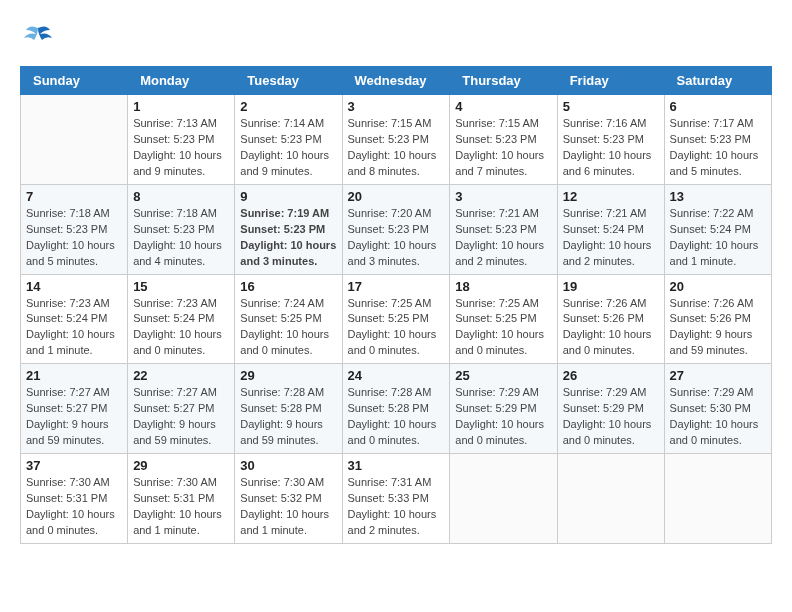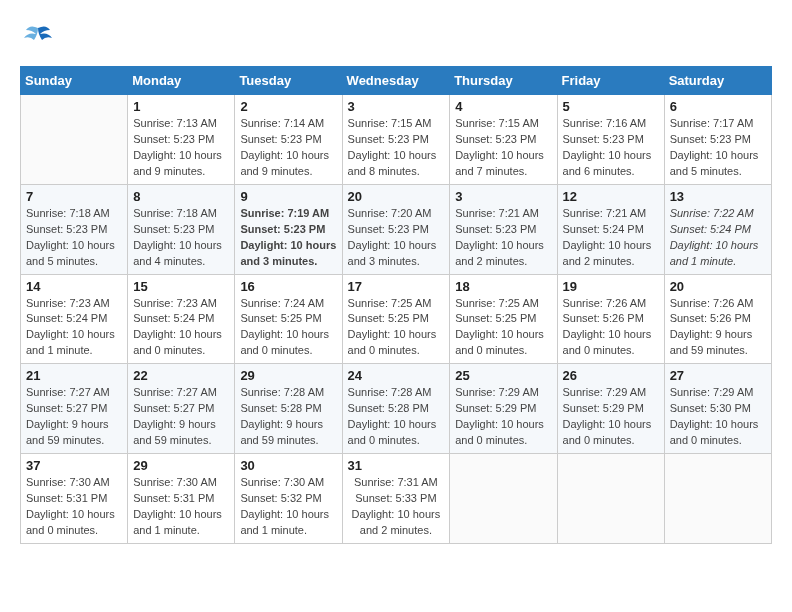--- a/index.html
+++ b/index.html
@@ -29,21 +29,21 @@
       color: #555;
     }
     table {
       width: 100%;
       border-collapse: collapse;
       font-size: 11px;
     }
     thead tr th {
       background-color: #2a7bbf;
       color: white;
-      padding: 6px 4px;
+      padding: 6px 12px;
       text-align: left;
       font-size: 13px;
       font-weight: bold;
       border: 1px solid #2a7bbf;
     }
     tbody tr td {
       border: 1px solid #ccc;
       vertical-align: top;
       padding: 4px 5px;
       width: 108px;
@@ -213,21 +213,21 @@
         </td>
         <td>
           <span class="day-number">12</span>
           <div class="day-info" style="white-space: pre-line;">Sunrise: 7:21 AM
 Sunset: 5:24 PM
 Daylight: 10 hours
 and 2 minutes.</div>
         </td>
         <td>
           <span class="day-number">13</span>
-          <div class="day-info" style="white-space: pre-line; font-style: italic;">Sunrise: 7:22 AM
+          <div class="day-info" style="white-space: pre-line;">Sunrise: 7:22 AM
 Sunset: 5:24 PM
 Daylight: 10 hours
 and 1 minute.</div>
         </td>
       </tr>
       <tr>
         <td>
           <span class="day-number">14</span>
           <div class="day-info" style="white-space: pre-line;">Sunrise: 7:23 AM
 Sunset: 5:24 PM
@@ -345,21 +345,21 @@
         </td>
         <td>
           <span class="day-number">30</span>
           <div class="day-info" style="white-space: pre-line;">Sunrise: 7:30 AM
 Sunset: 5:32 PM
 Daylight: 10 hours
 and 1 minute.</div>
         </td>
         <td>
           <span class="day-number">31</span>
-          <div class="day-info" style="white-space: pre-line; text-align: center;">Sunrise: 7:31 AM
+          <div class="day-info" style="white-space: pre-line;">Sunrise: 7:31 AM
 Sunset: 5:33 PM
 Daylight: 10 hours
 and 2 minutes.</div>
         </td>
         <td class="empty-cell"></td>
         <td class="empty-cell"></td>
         <td class="empty-cell"></td>
       </tr>
     </tbody>
 </table>

